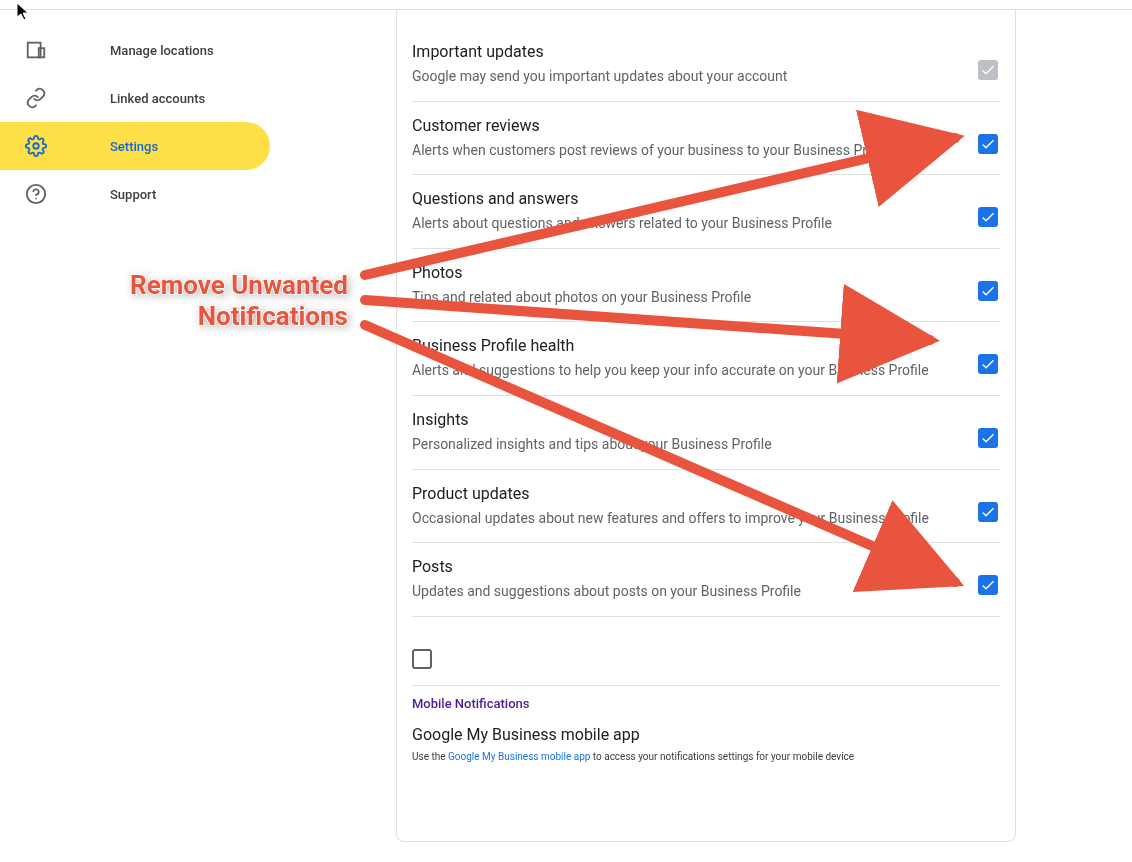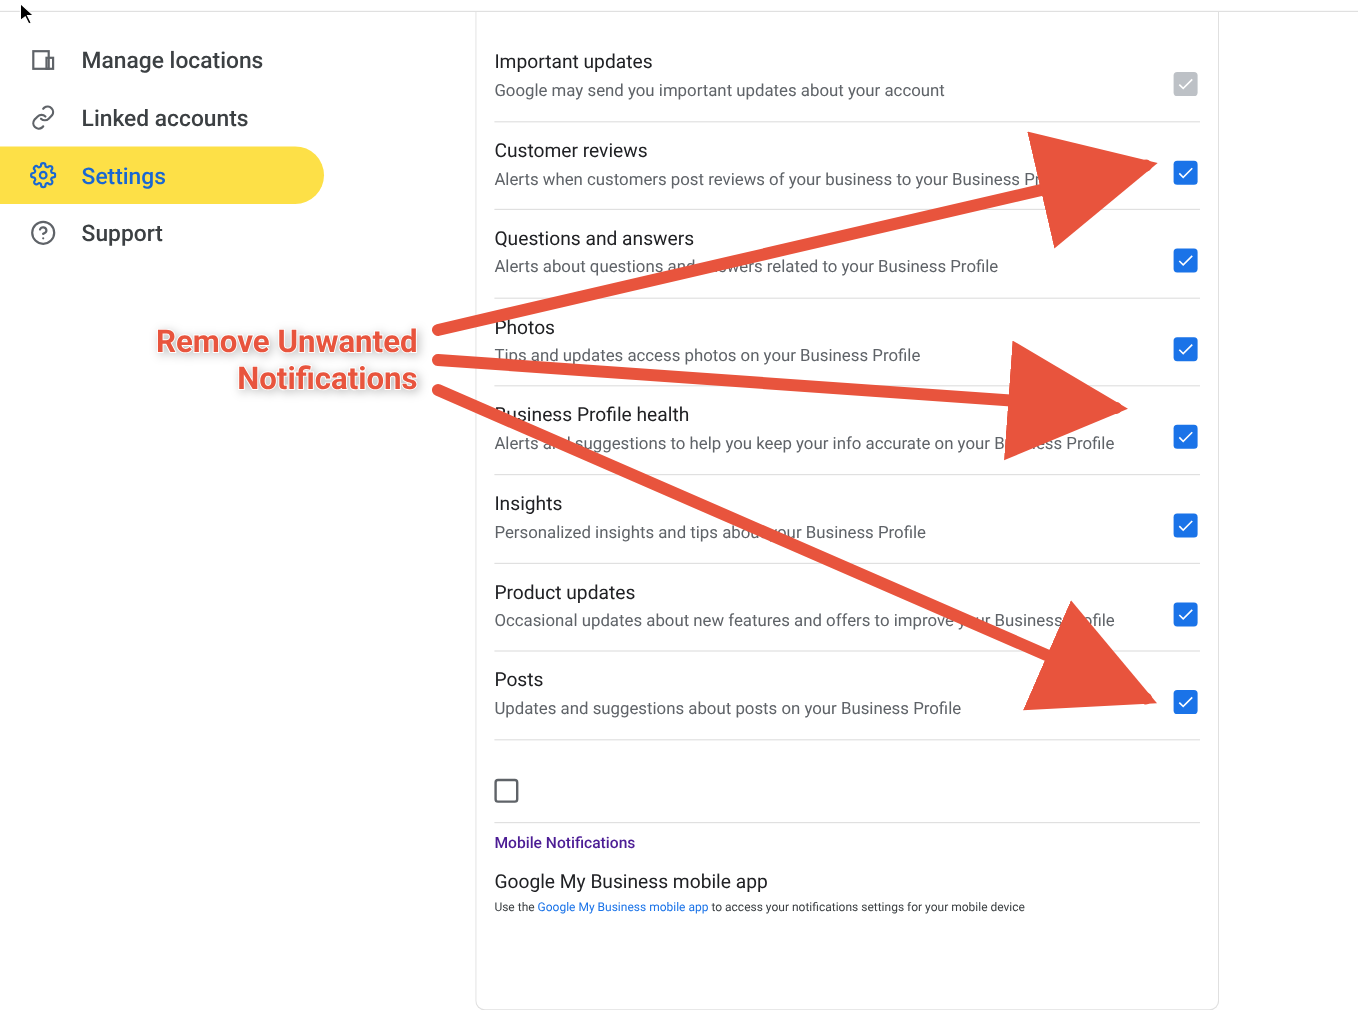--- a/index.html
+++ b/index.html
@@ -37,23 +37,24 @@
       display: flex;
       align-items: center;
       justify-content: center;
       color: #5f6368;
     }
     .sidebar-item.active .icon,
     .sidebar-item.active .label {
       color: #1967d2;
     }
     .sidebar-item .label {
-      font-size: 19px;
+      font-size: 13px;
       color: #3c4043;
       font-weight: 500;
+      margin-left: 42px;
     }
     .main {
       flex: 1;
       display: flex;
       justify-content: center;
       padding: 0 60px 20px 60px;
     }
     .panel {
       width: 620px;
       border: 1px solid #e0e0e0;
@@ -237,21 +238,21 @@
               <svg width="16" height="16" viewBox="0 0 24 24">
                 <path fill="#fff" d="M9 16.17L4.83 12l-1.42 1.41L9 19 21 7l-1.41-1.41z"></path>
               </svg>
             </div>
         </div>
       </div>
 
       <div class="row">
         <div class="text">
           <div class="title">Photos</div>
-          <div class="desc">Tips and updates access photos on your Business Profile</div>
+          <div class="desc">Tips and related about photos on your Business Profile</div>
         </div>
         <div class="check">
           <div class="checkbox checked">
               <svg width="16" height="16" viewBox="0 0 24 24">
                 <path fill="#fff" d="M9 16.17L4.83 12l-1.42 1.41L9 19 21 7l-1.41-1.41z"></path>
               </svg>
             </div>
         </div>
       </div>
 

